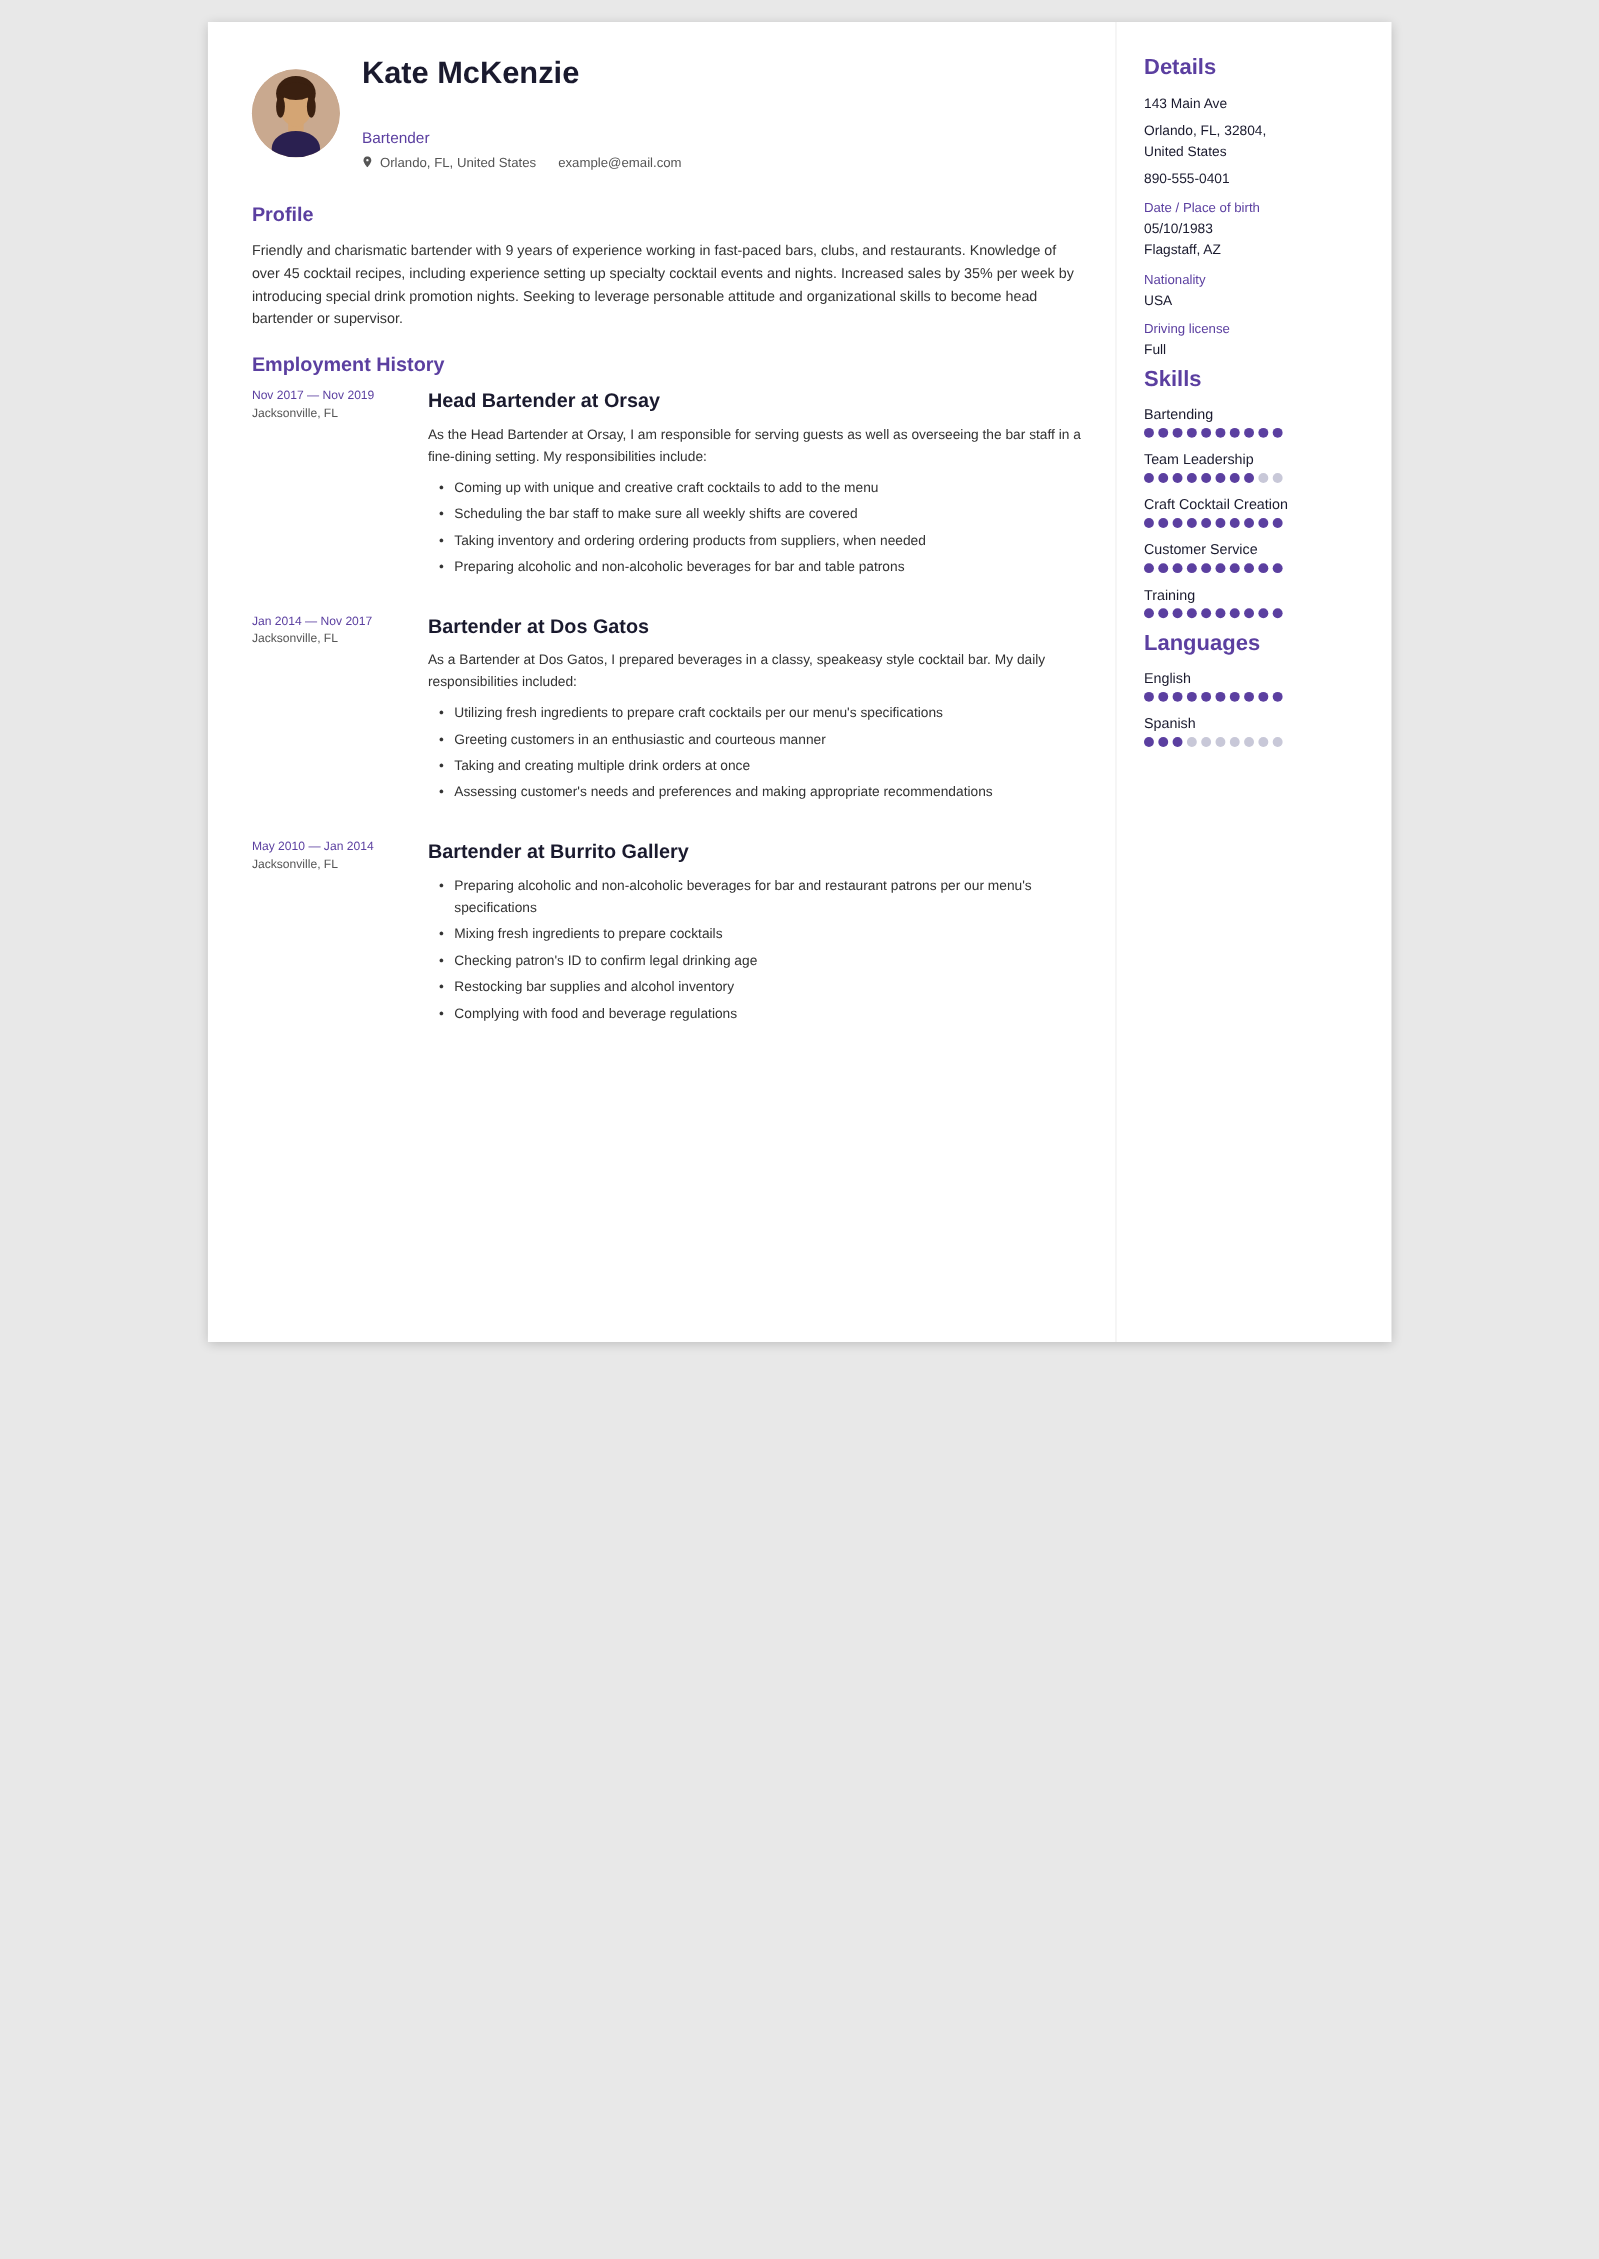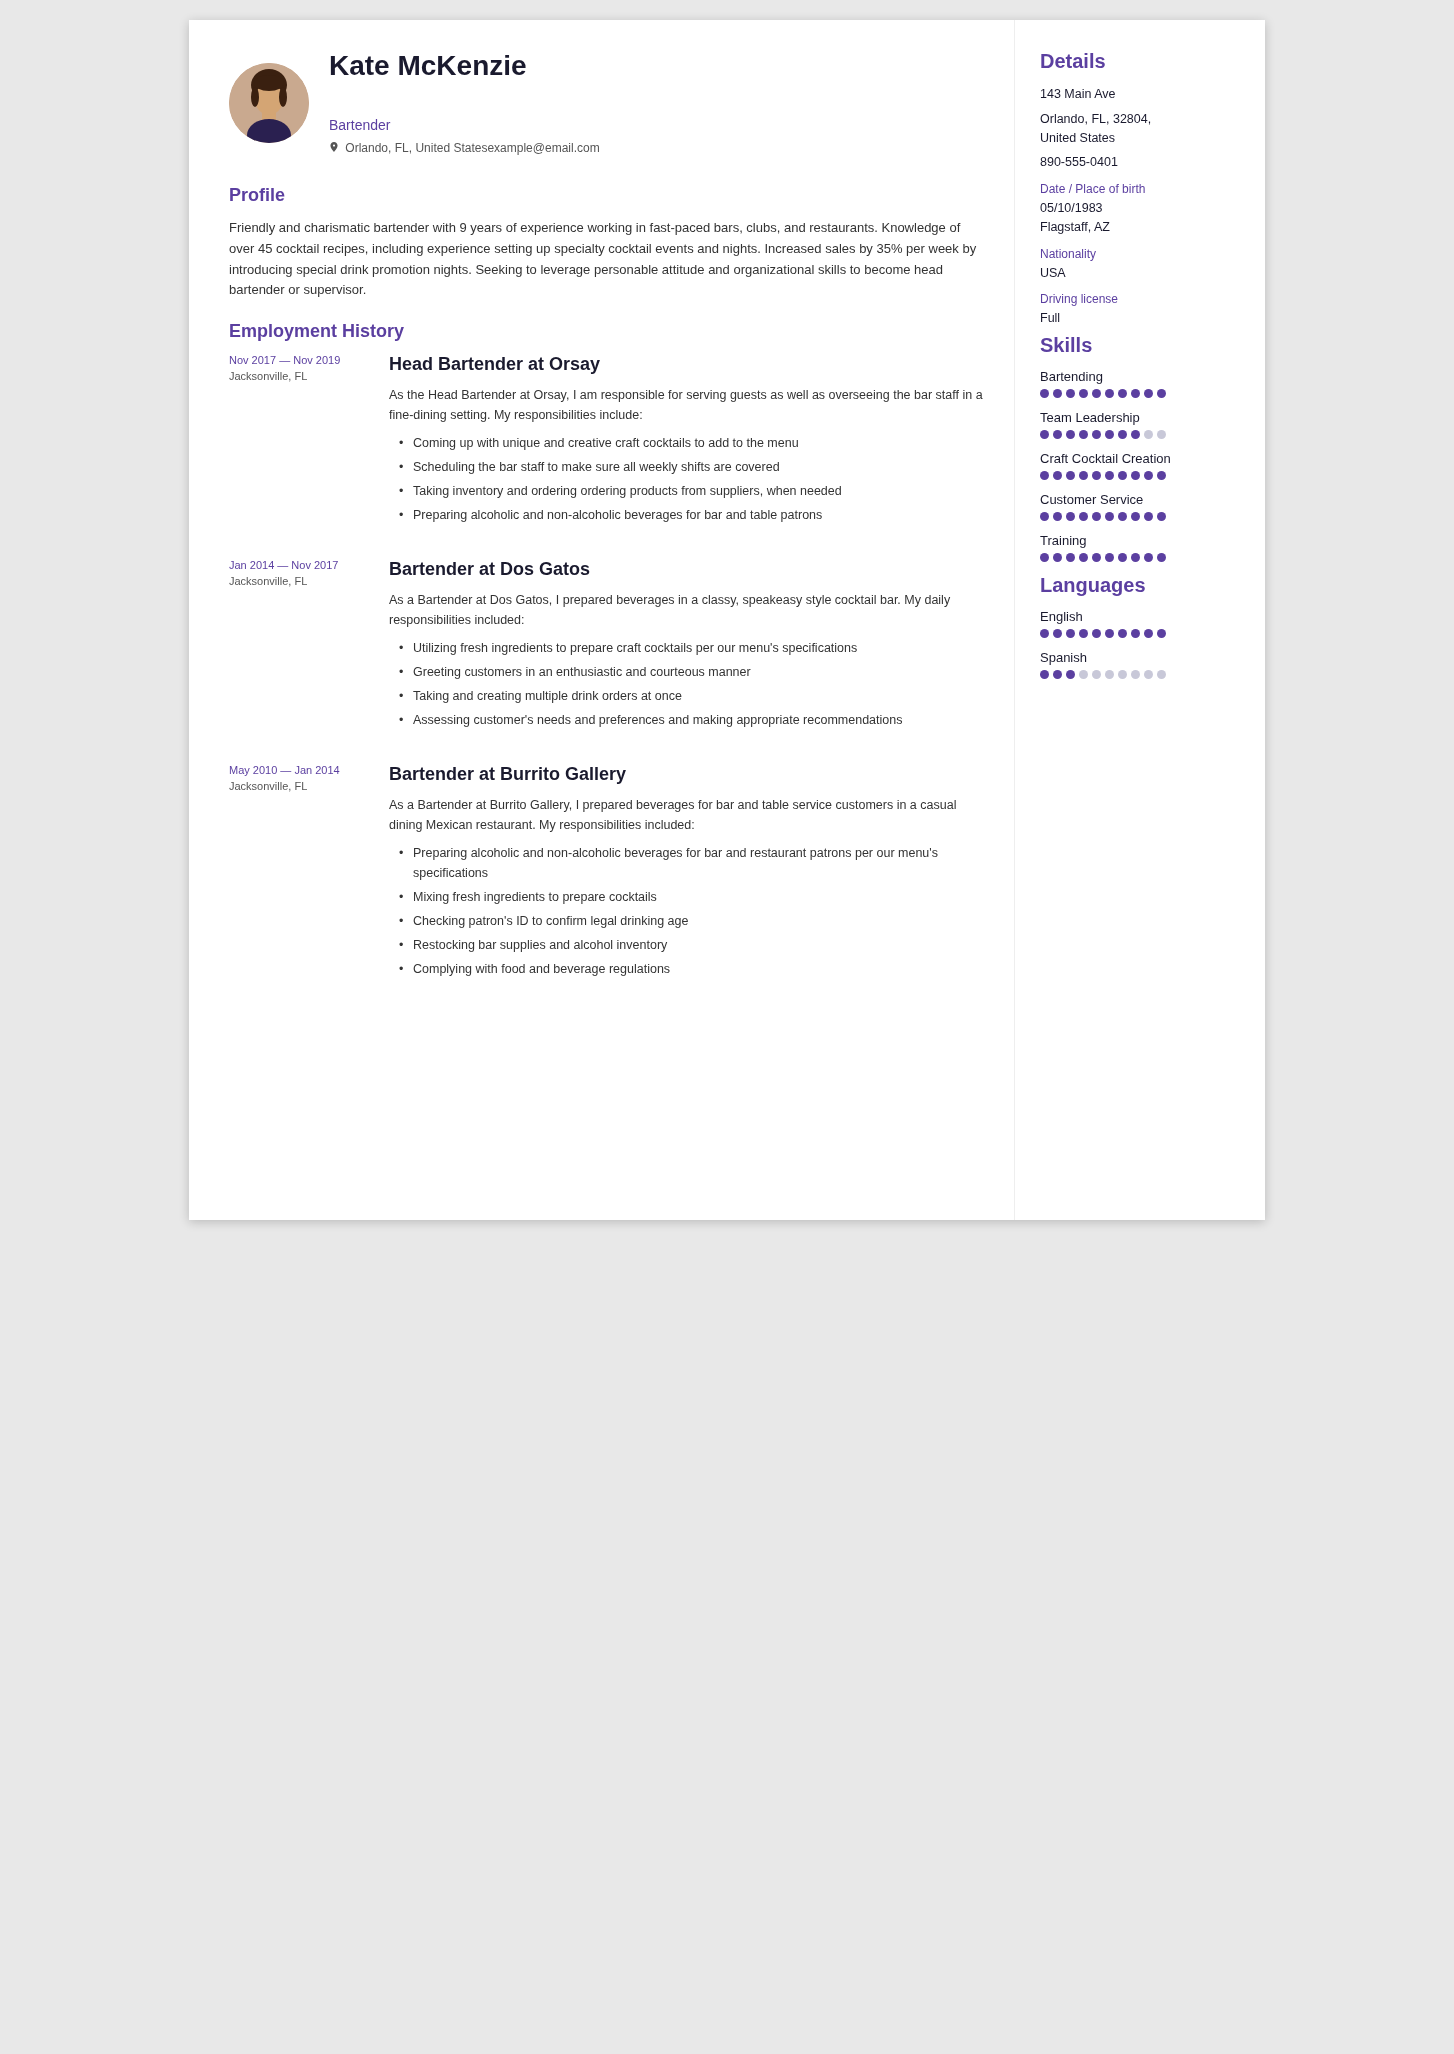--- a/index.html
+++ b/index.html
@@ -58,20 +58,21 @@
     }
     .header-info .job-title {
       color: #5b3fa0;
       font-size: 14px;
       margin-bottom: 8px;
       margin-top: 35px;
     }
     .header-info .contact-row {
       display: flex;
       align-items: center;
+      gap: 20px;
       font-size: 12px;
       color: #555;
     }
     .location-icon {
       display: inline-block;
       width: 10px;
       height: 10px;
       margin-right: 3px;
     }
 
@@ -275,21 +276,20 @@
               </ul>
             </div>
           </div>
           <div class="job-entry">
             <div class="job-date-col">
               <div class="job-date">May 2010 — Jan 2014</div>
               <div class="job-location">Jacksonville, FL</div>
             </div>
             <div class="job-content">
               <div class="job-title-text">Bartender at  Burrito Gallery</div>
-              <p class="job-description">As a Bartender at Burrito Gallery, I prepared beverages for bar and table service customers in a casual dining Mexican restaurant. My responsibilities included:</p>
               <ul class="job-bullets">
                 <li>Preparing alcoholic and non-alcoholic beverages for bar and restaurant patrons per our menu's specifications</li>
                 <li>Mixing fresh ingredients to prepare cocktails</li>
                 <li>Checking patron's ID to confirm legal drinking age</li>
                 <li>Restocking bar supplies and alcohol inventory</li>
                 <li>Complying with food and beverage regulations</li>
               </ul>
             </div>
           </div>
         </div>

